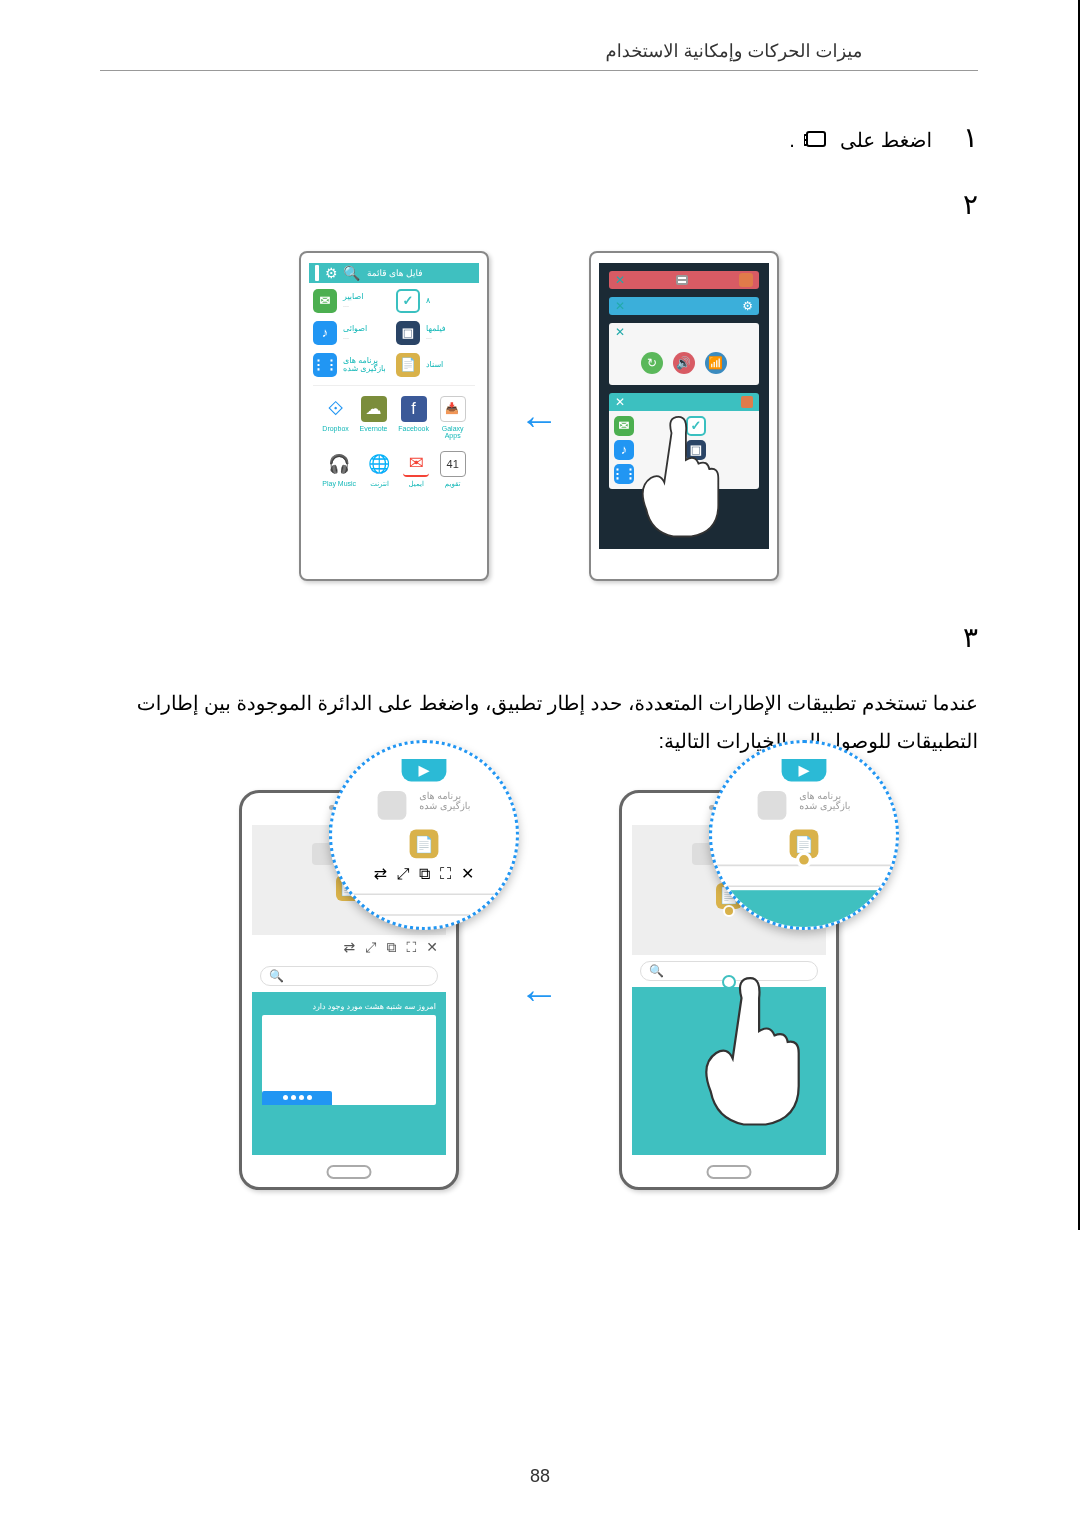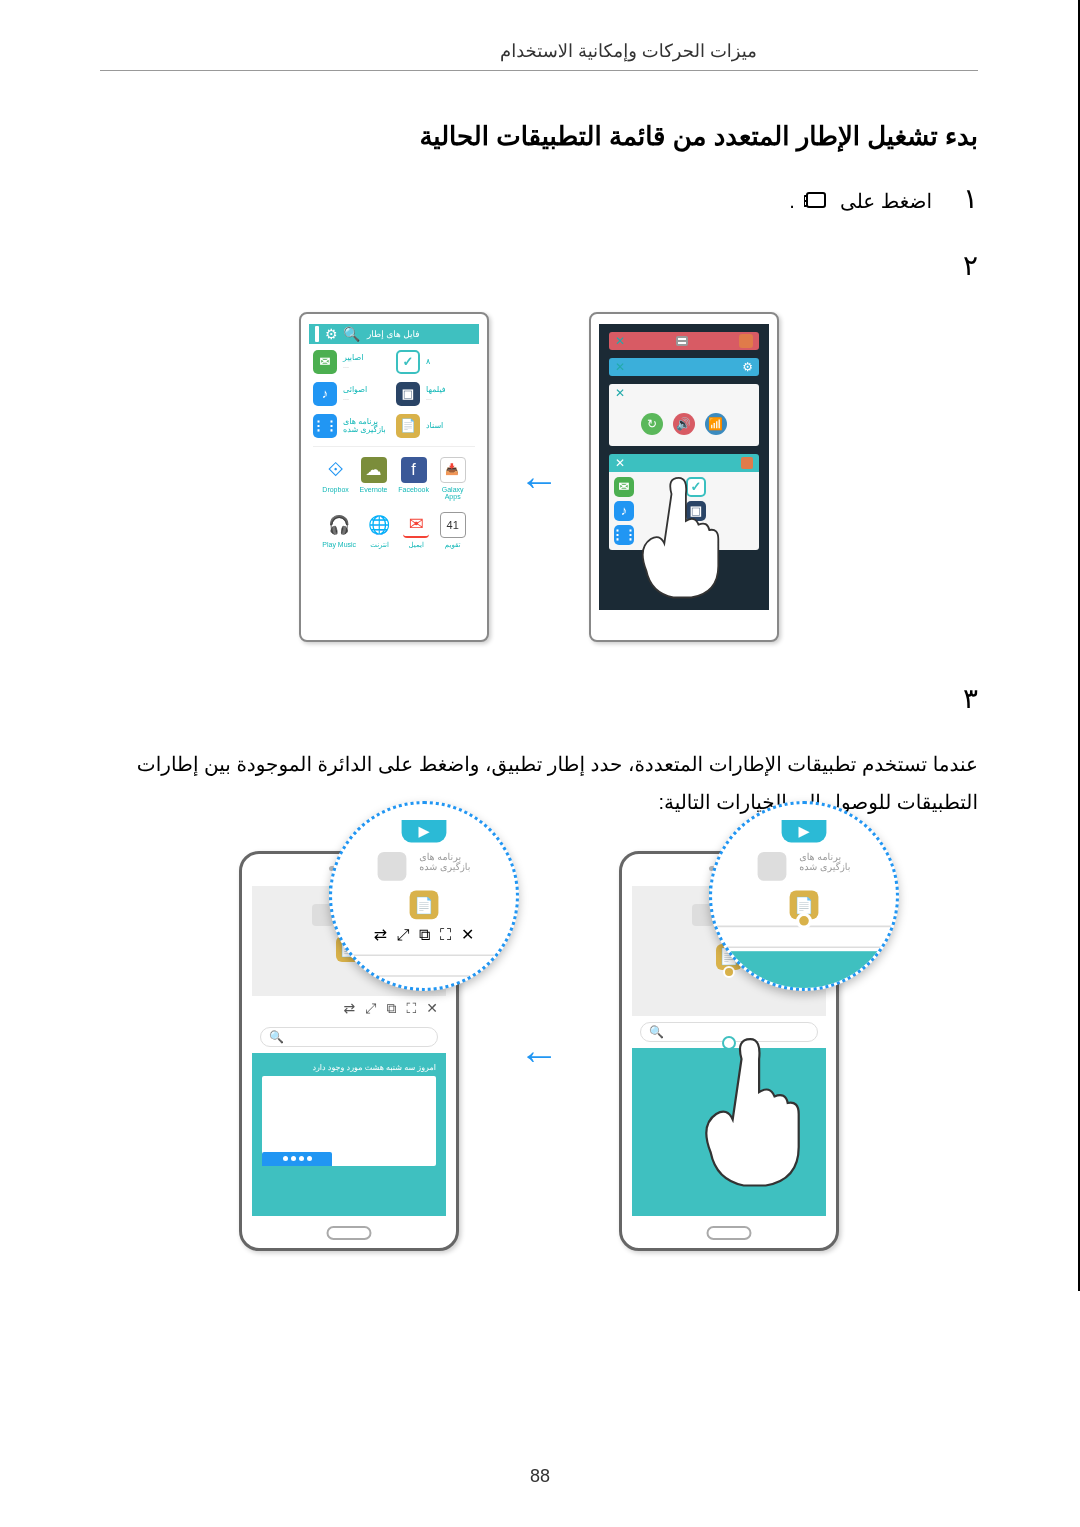--- a/index.html
+++ b/index.html
@@ -18,21 +18,21 @@
     position: absolute;
     right: 0; left: 0; top: 0;
   }
   .header-line {
     font-size: 18px;
     color: #333;
     padding-right: 10px;
     padding-bottom: 8px;
     border-bottom: 1px solid #999;
     margin-bottom: 50px;
-    text-align: left;
+    text-align: center;
     padding-left: 400px;
   }
   h2.section-title {
     font-size: 26px;
     font-weight: bold;
     text-align: right;
     margin-bottom: 30px;
   }
   .step-row {
     display: flex;
@@ -160,21 +160,20 @@
     font-size:18px; color:#333;
   }
 </style>
 </head>
 <body>
 
 <div class="page">
 
   <div class="header-line">ميزات الحركات وإمكانية الاستخدام</div>
 
-  <h2 class="section-title">بدء تشغيل الإطار المتعدد من قائمة التطبيقات الحالية</h2>
 
   <div class="step-row">
     <div class="step-num">١</div>
     <div class="step-text">
       <span>اضغط على </span>
       <span class="inline-icon">
         <svg width="26" height="20" viewBox="0 0 26 20">
           <rect x="3" y="3" width="18" height="14" rx="2" fill="none" stroke="#000" stroke-width="2"></rect>
           <line x1="2" y1="11" x2="0" y2="11" stroke="#000" stroke-width="2"></line>
           <rect x="0" y="6" width="3" height="10" rx="1" fill="none" stroke="#000" stroke-width="2"></rect>
@@ -189,21 +188,21 @@
   </div>
 
   <div class="fig-row">
 
     <div class="phone-thin">
       <div class="screen-a">
         <div class="sa-bar">
           <span class="dot"></span>
           <span class="gear">⚙</span>
           <span class="q">🔍</span>
-          <span class="rtxt">فایل های إطار</span>
+          <span class="rtxt">فایل های قائمة</span>
         </div>
         <div class="sa-grid">
           <div class="sa-row">
             <div class="sa-cell">
                 <div class="sa-iconbox" style="background:#4caf50">✉</div>
                 <div class="sa-lbl">اصابیر<span class="sa-sub">...</span></div>
               </div>
             <div class="sa-cell">
                 <div class="sa-iconbox" style="background:#fff;border:2px solid #3ac0c0;color:#3ac0c0">✓</div>
                 <div class="sa-lbl">۸<span class="sa-sub"></span></div>

